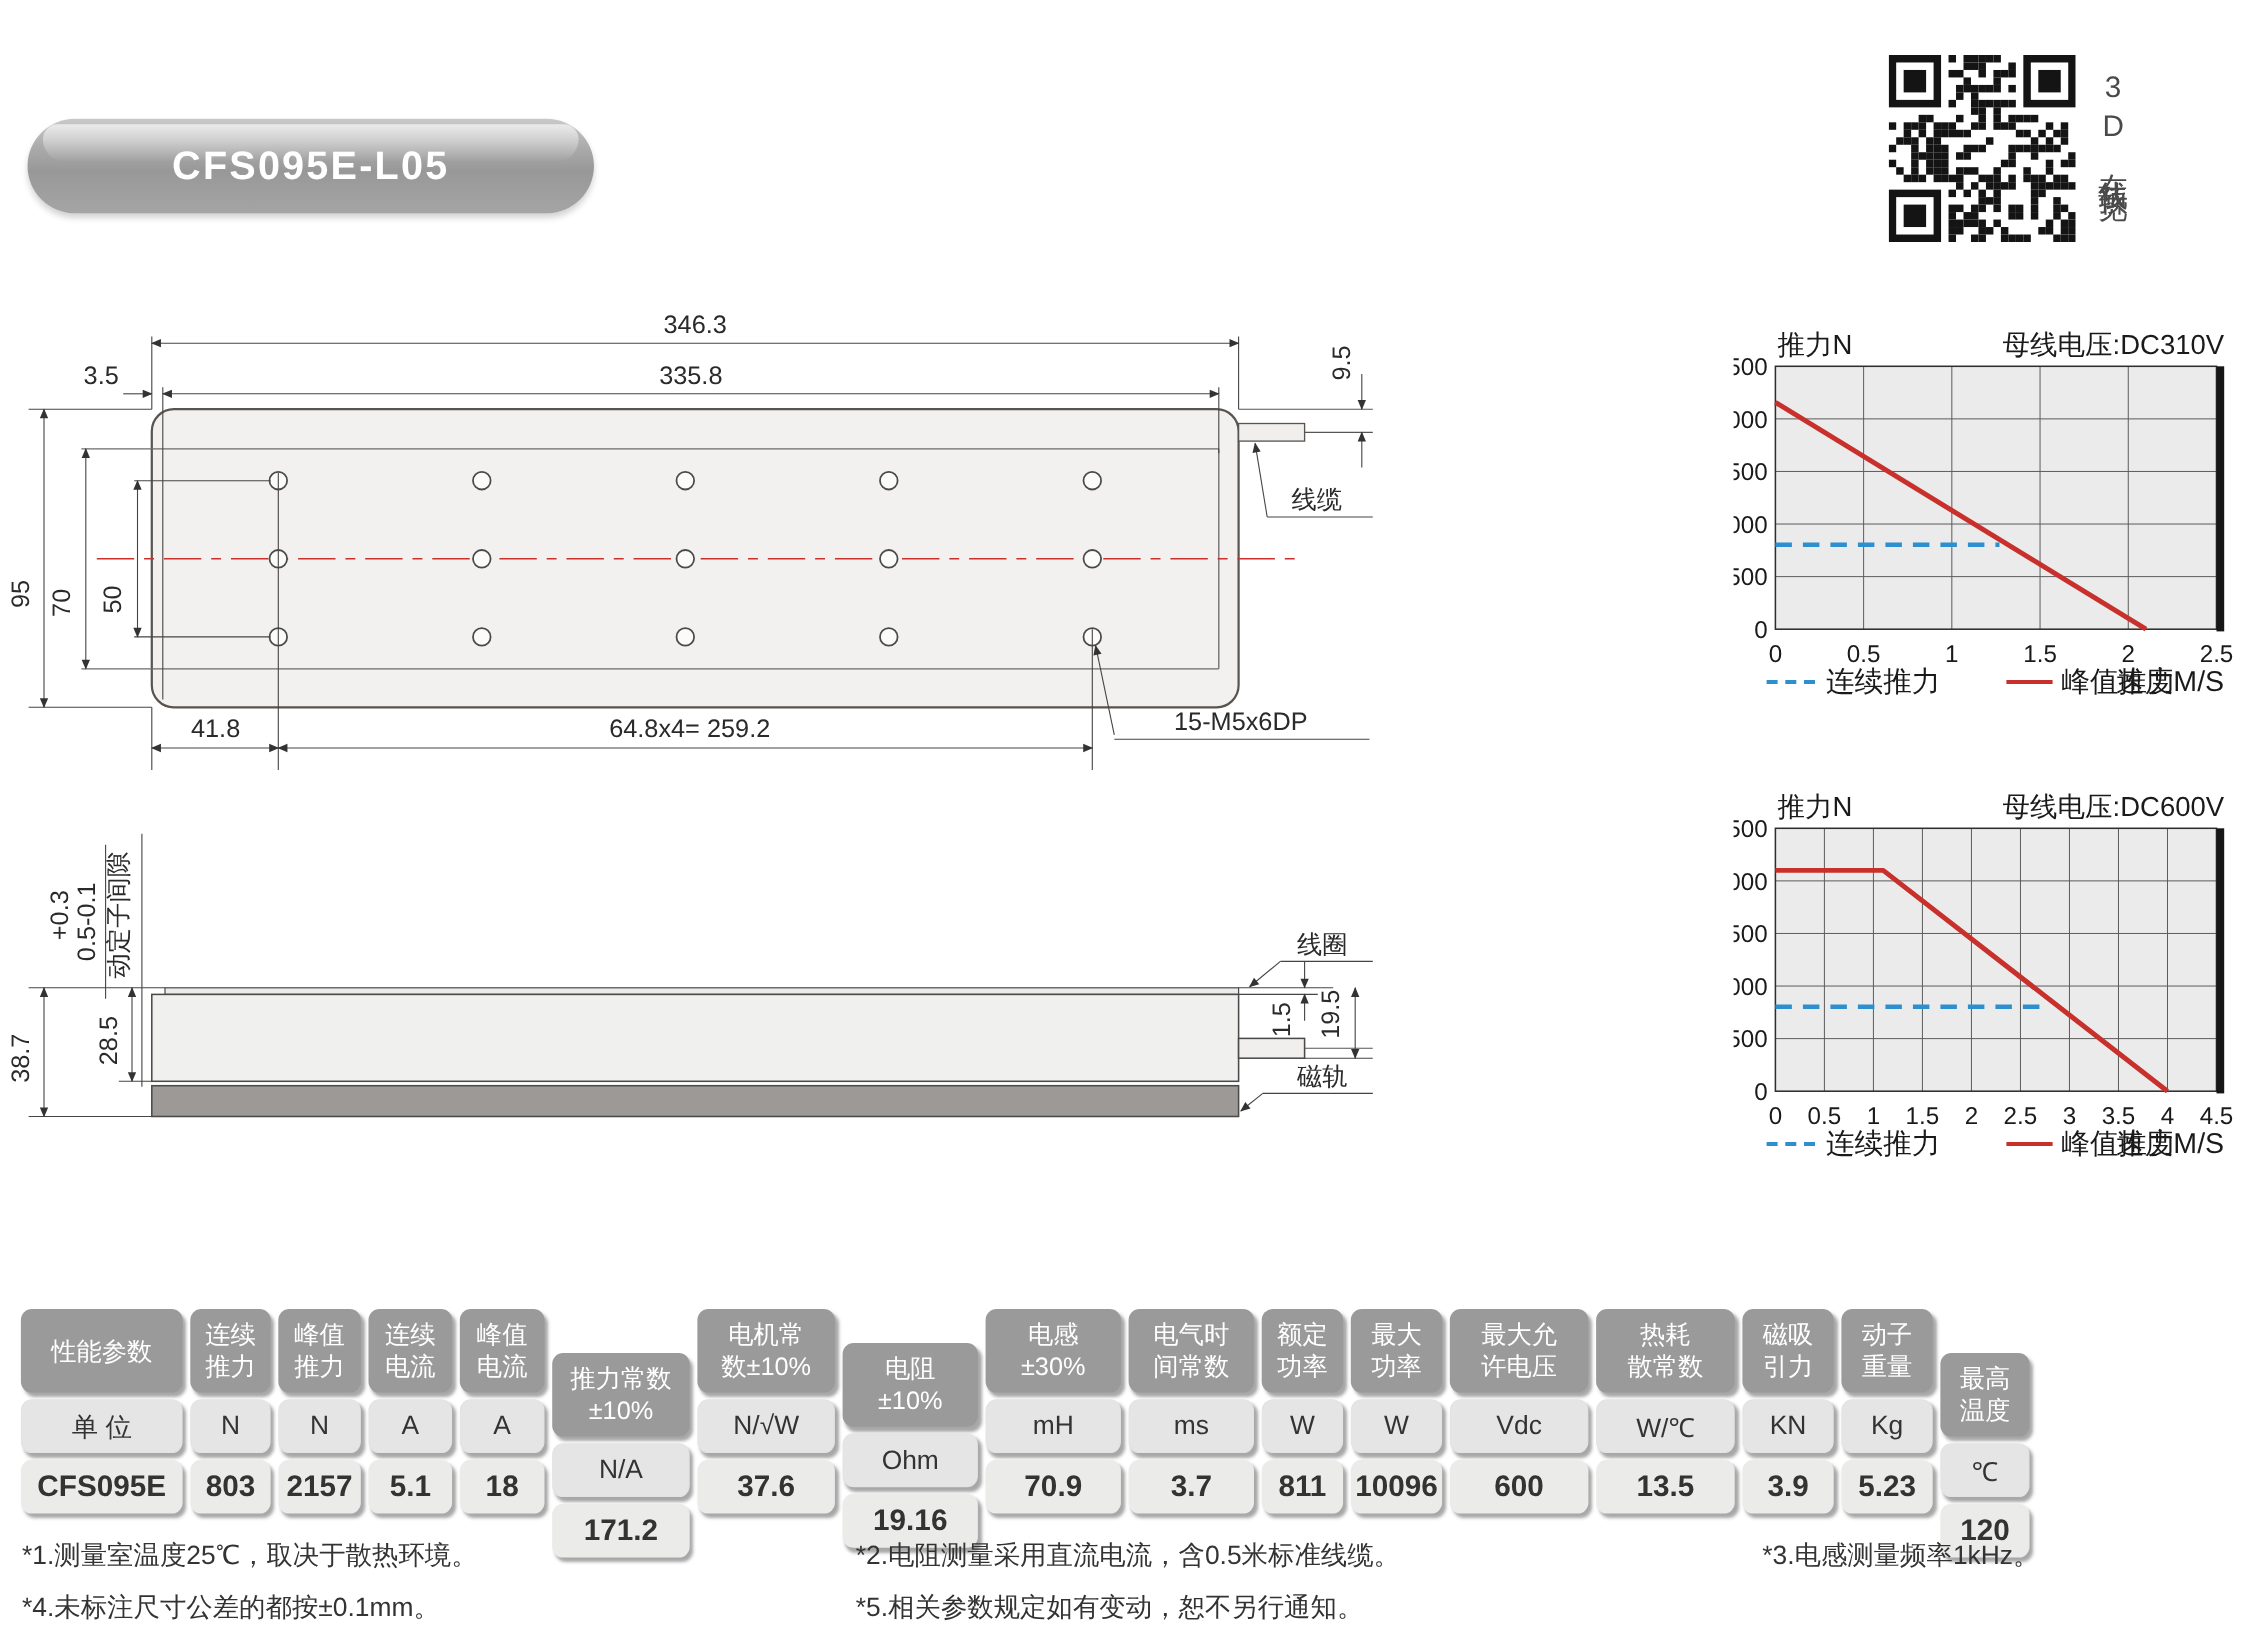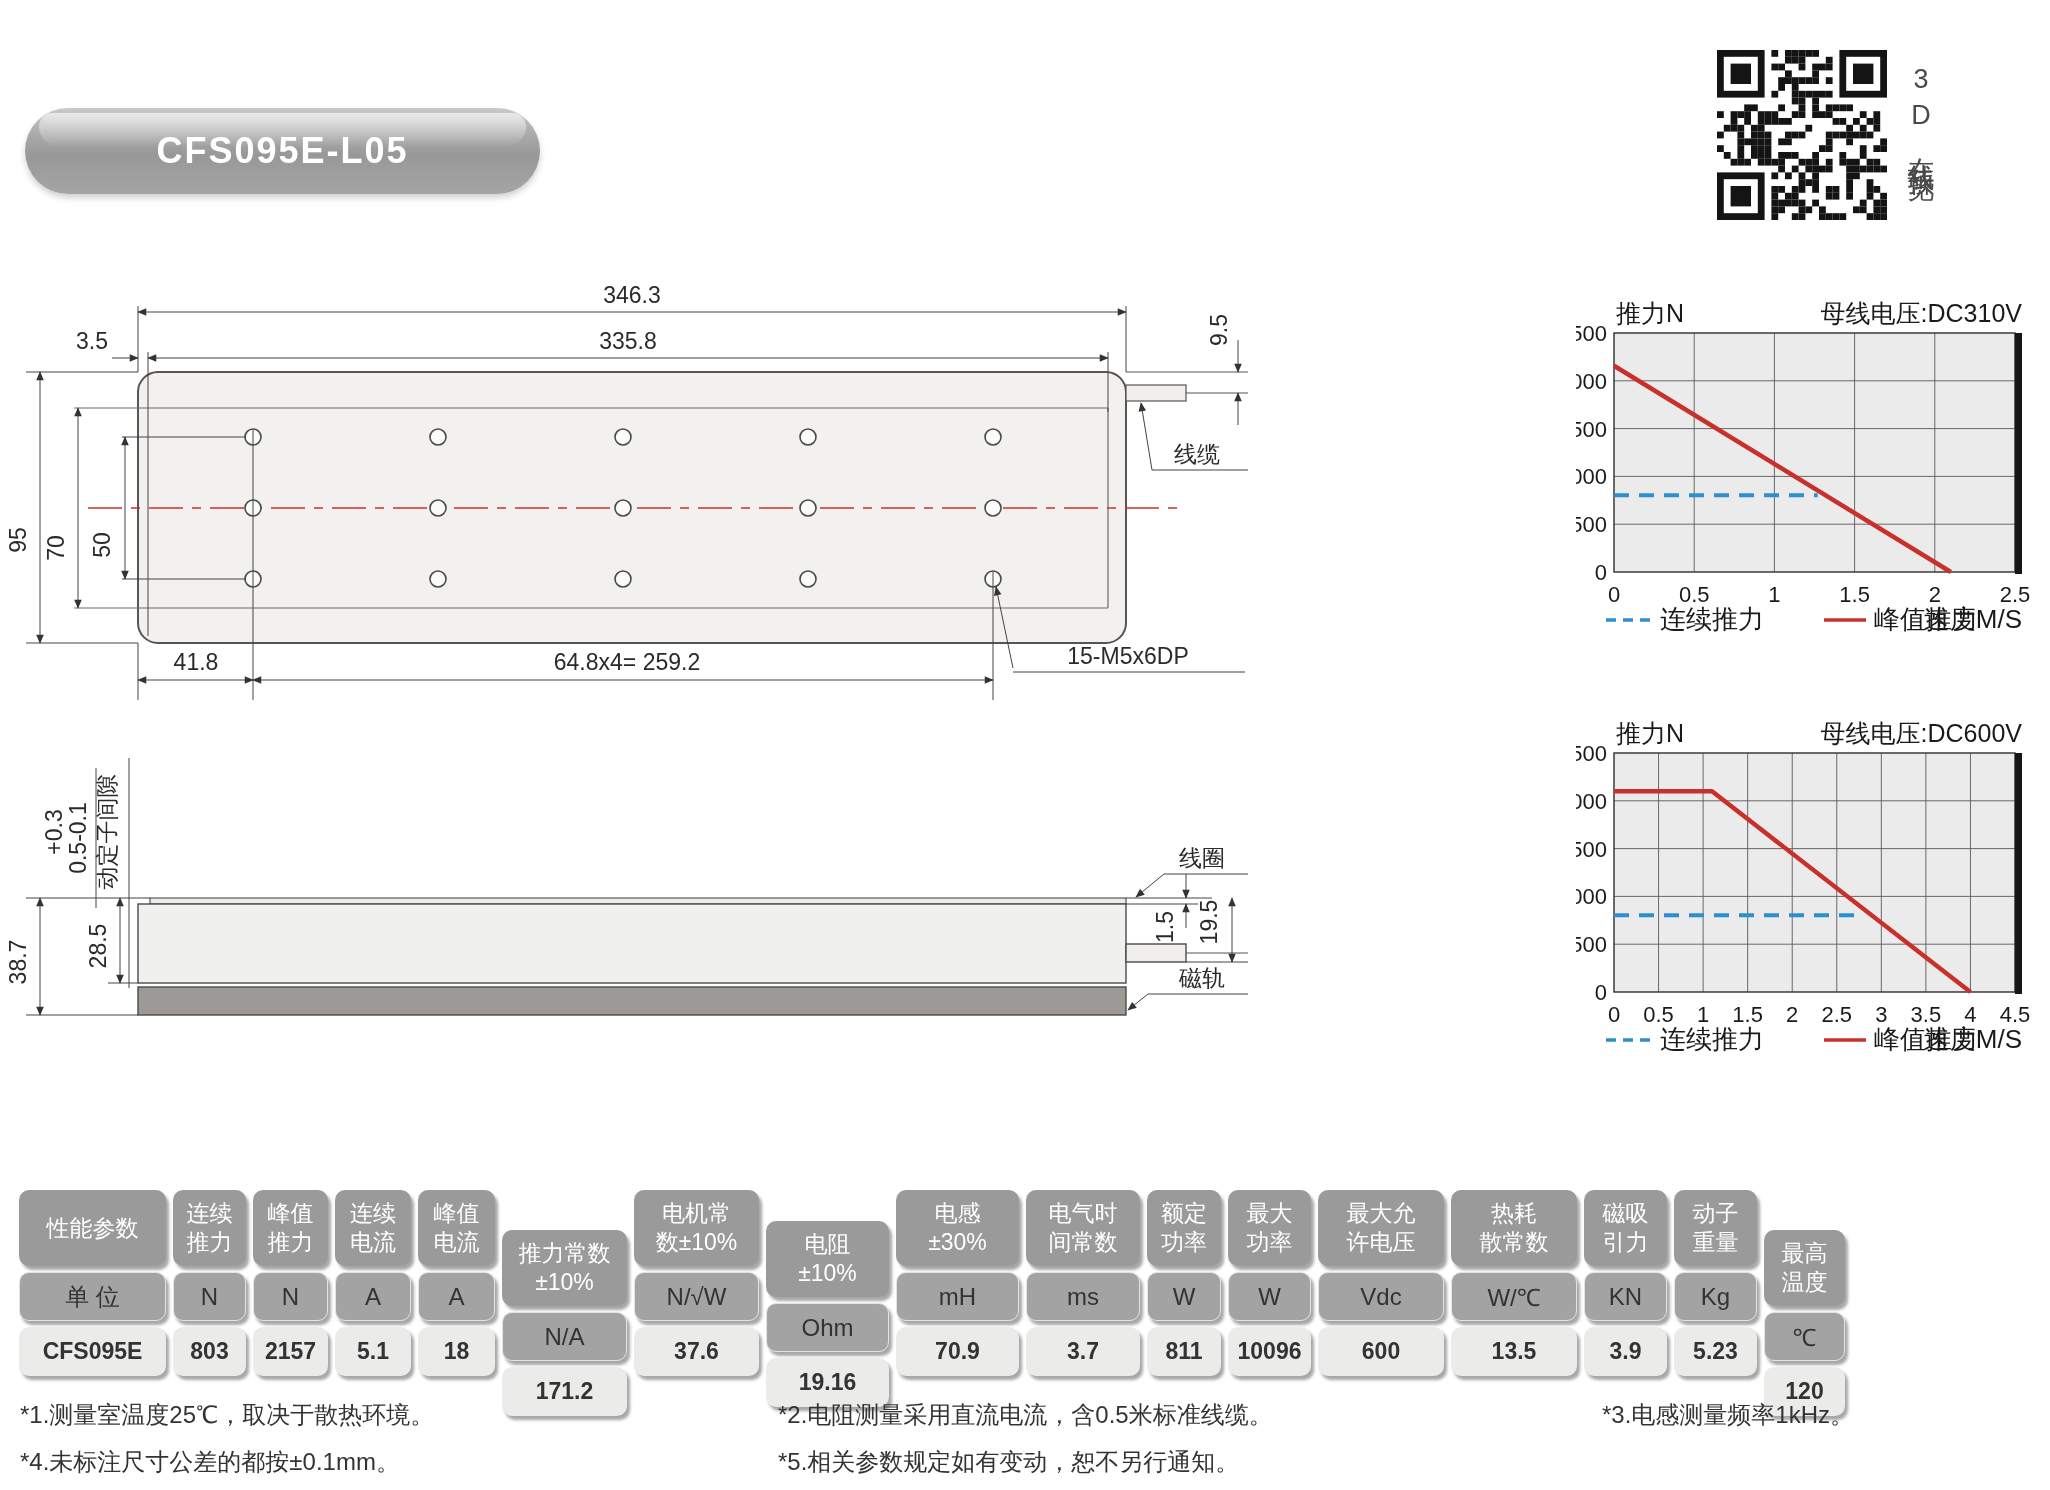--- a/index.html
+++ b/index.html
@@ -24,22 +24,22 @@
   .chart{position:absolute;width:472px;height:350px;}
   #chart0{left:1576px;top:296px;}
   #chart1{left:1576px;top:716px;}
   .chart text{font-family:"Liberation Sans",sans-serif;}
   
   .spec-table{position:absolute;left:19px;top:1190px;display:flex;gap:7px;}
   .spec-col{display:flex;flex-direction:column;gap:6px;flex:none;}
   .cell{border-radius:10px;display:flex;flex-direction:column;align-items:center;justify-content:center;
         text-align:center;box-shadow:3px 4px 3px rgba(45,45,45,0.42);}
   .cell.h{height:76px;background:#9a9a9a;color:#fff;font-size:23px;line-height:1.25;}
-  .cell.u{height:47px;background:#a3a3a3;color:#333;font-size:24px;border:1px solid #e3e3e3;}
-  .cell.v{height:49px;background:#ebebe9;color:#333;font-size:23px;font-weight:600;}
+  .cell.u{height:47px;background:#e5e5e5;color:#333;font-size:24px;border:1px solid #e3e3e3;}
+  .cell.v{height:49px;background:#ebebe9;color:#333;font-size:27px;font-weight:600;}
   
   .footnotes{position:absolute;top:1392px;left:0;width:2050px;font-size:24px;color:#333;}
   .fn{position:absolute;line-height:1.95;}
   .fn1{left:20px;} .fn2{left:778px;} .fn3{left:1602px;text-align:right;}
 </style>
 </head>
 <body>
 
 <div class="page">
 

